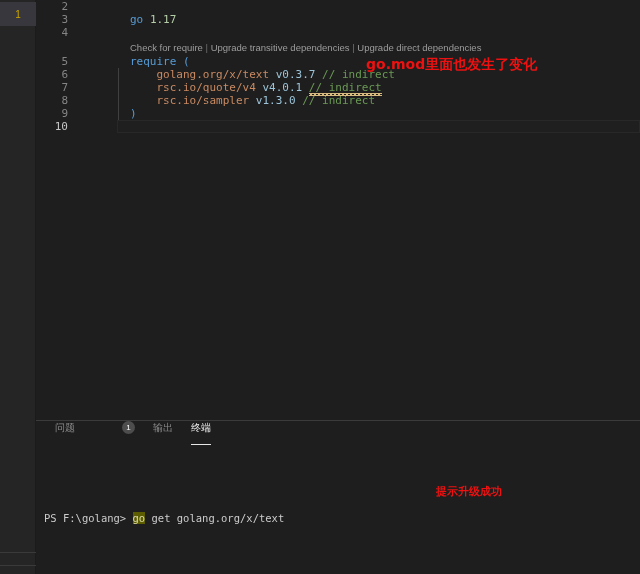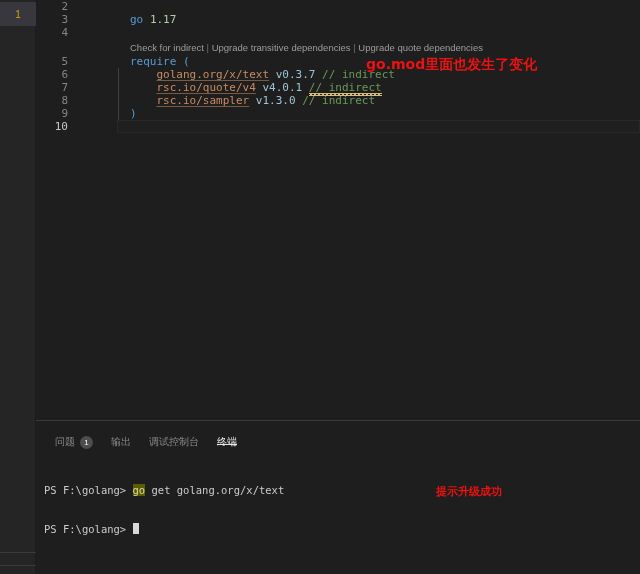--- a/index.html
+++ b/index.html
@@ -98,21 +98,21 @@
     flex: 1;
     padding-left: 5px;
     white-space: pre;
     position: relative;
     margin-left: 45px;
   }
 
   
   .kw      { color: #569cd6; }
   .num     { color: #b5cea8; }
-  .path    { color: #c98a62; text-decoration: underline; text-decoration-color: #7a5a44; text-underline-offset: 2px; }
+  .path    { color: #c98a62; text-decoration-color: #7a5a44; text-underline-offset: 2px; }
   .ver     { color: #9cc4d8; }
   .cmt     { color: #6a9955; }
   .punct   { color: #569cd6; }
   .plain   { color: #d4d4d4; }
 
   .squiggle {
     position: relative;
     display: inline-block;
   }
   .squiggle::after {
@@ -196,28 +196,29 @@
     position: relative;
     height: 28px;
     display: flex;
     align-items: center;
     padding-left: 10px;
     gap: 0px;
   }
   .ptab {
     position: relative;
     display: flex;
-    align-items: flex-end;
+    align-items: flex-start;
     height: 28px;
     padding: 0 9px;
     color: #8a8a8a;
     font-size: 10px;
     font-family: "DejaVu Sans", sans-serif;
     cursor: pointer;
     white-space: nowrap;
+    gap: 42px;
   }
   .ptab.active { color: #e7e7e7; }
   .ptab.active::after {
     content: "";
     position: absolute;
     left: 9px; right: 9px;
     bottom: 4px;
     height: 1px;
     background: #e7e7e7;
   }
@@ -239,21 +240,21 @@
 
   .terminal {
     position: relative;
     padding: 9px 0 0 8px;
     font-family: "DejaVu Sans Mono", monospace;
     font-size: 10.5px;
     line-height: 13px;
     color: #cccccc;
     white-space: pre;
   }
-  .term-line { height: 13px; white-space: pre; }
+  .term-line { height: 13px; white-space: pre; margin-top: 28px; }
   .t-prompt { color: #cccccc; }
   .t-cmdhl  { background: #5c5c00; color: #dcdcaa; }
   .t-plain  { color: #cccccc; }
   .cursor-block {
     display: inline-block;
     width: 6px;
     height: 11px;
     background: #d8d8d8;
     vertical-align: -1px;
   }
@@ -279,21 +280,21 @@
     </div>
     <div class="strip-divider d1"></div>
     <div class="strip-divider d2"></div>
   </div>
 
   <div class="editor">
     <div class="code-area" id="code-area">
         <div class="line"><div class="gutter">2</div><div class="content"></div></div>
         <div class="line"><div class="gutter">3</div><div class="content"><span class="kw">go</span><span class="plain"> </span><span class="num">1.17</span></div></div>
         <div class="line"><div class="gutter">4</div><div class="content"></div></div>
-        <div class="codelens"><div class="gutter"></div><div class="content"><span class="cl-link">Check for indirect</span><span class="cl-sep"> | </span><span class="cl-link">Upgrade transitive dependencies</span><span class="cl-sep"> | </span><span class="cl-link">Upgrade quote dependencies</span></div></div>
+        <div class="codelens"><div class="gutter"></div><div class="content"><span class="cl-link">Check for require</span><span class="cl-sep"> | </span><span class="cl-link">Upgrade transitive dependencies</span><span class="cl-sep"> | </span><span class="cl-link">Upgrade direct dependencies</span></div></div>
         <div class="line"><div class="gutter">5</div><div class="content"><span class="kw">require</span><span class="plain"> </span><span class="punct">(</span></div></div>
         <div class="line"><div class="gutter">6</div><div class="content"><span class="plain">    </span><span class="path">golang.org/x/text</span><span class="plain"> </span><span class="ver">v0.3.7</span><span class="plain"> </span><span class="cmt">// indirect</span></div></div>
         <div class="line"><div class="gutter">7</div><div class="content"><span class="plain">    </span><span class="path">rsc.io/quote/v4</span><span class="plain"> </span><span class="ver">v4.0.1</span><span class="plain"> </span><span class="cmt squiggle">// indirect</span></div></div>
         <div class="line"><div class="gutter">8</div><div class="content"><span class="plain">    </span><span class="path">rsc.io/sampler</span><span class="plain"> </span><span class="ver">v1.3.0</span><span class="plain"> </span><span class="cmt">// indirect</span></div></div>
         <div class="line"><div class="gutter">9</div><div class="content"><span class="punct">)</span></div></div>
         <div class="line"><div class="gutter active">10</div><div class="content"></div></div>
         <div class="indent-guide" style="top: 68px; height: 52px;"></div>
         <div class="current-line-box" style="top: 120px;"></div>
       </div>
     <div class="anno-editor">go.mod里面也发生了变化</div>
@@ -303,23 +304,20 @@
 
   <div class="panel">
     <div class="panel-tabs" id="panel-tabs">
         <div class="ptab">
           <span>问题</span>
           <span class="badge">1</span>
         </div>
         <div class="ptab">
           <span>输出</span>
         </div>
-        <div class="ptab">
-          <span>调试控制台</span>
-        </div>
         <div class="ptab active">
           <span>终端</span>
         </div>
       </div>
     <div class="terminal">
       <div class="term-line"><span class="t-prompt">PS F:\golang&gt; </span><span class="t-cmdhl">go</span><span class="t-plain"> get golang.org/x/text</span></div>
       <div class="term-line"><span class="t-prompt">PS F:\golang&gt; </span><span class="cursor-block"></span></div>
       <div class="anno-panel">提示升级成功</div>
     </div>
   </div>

